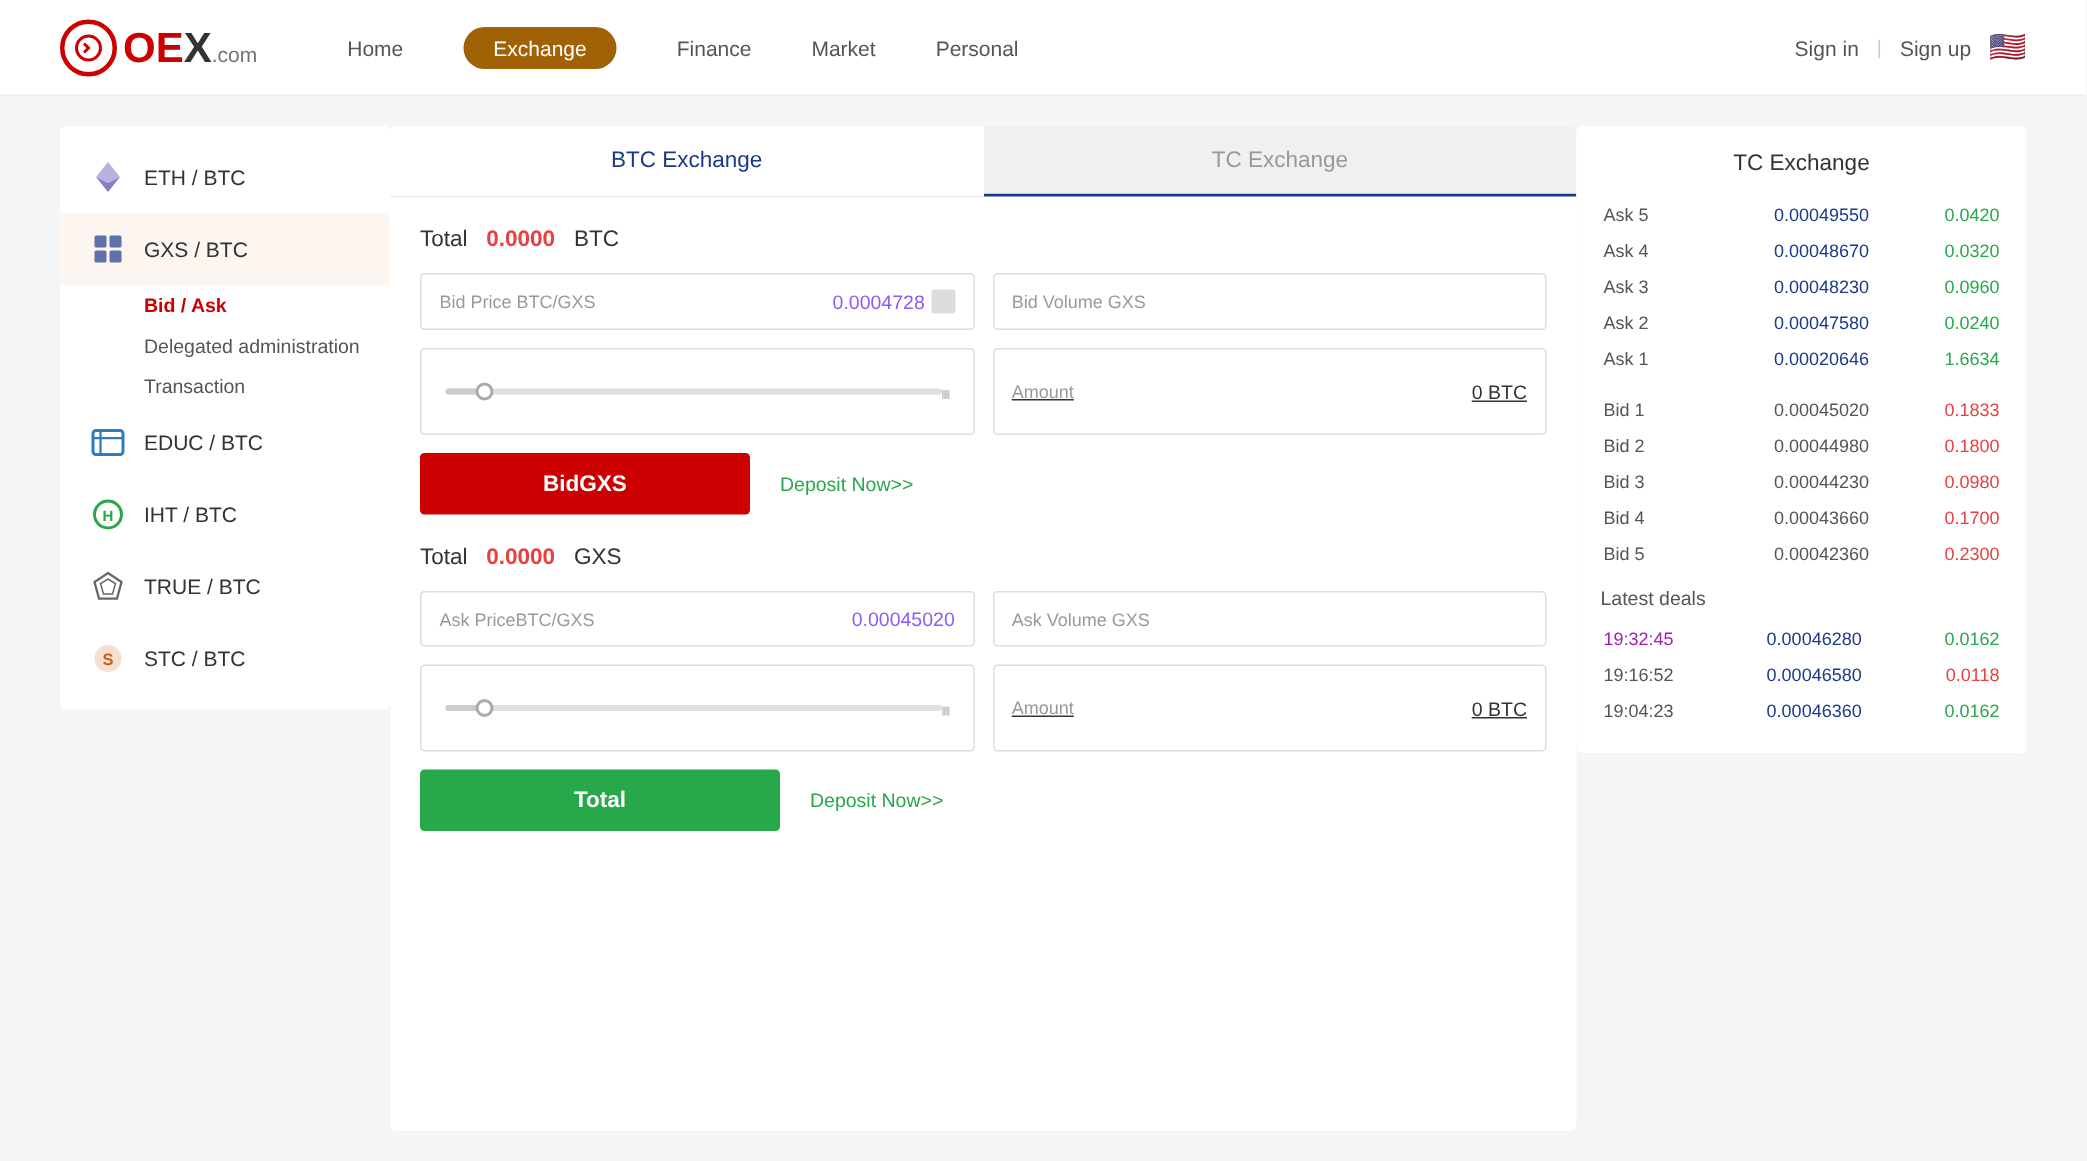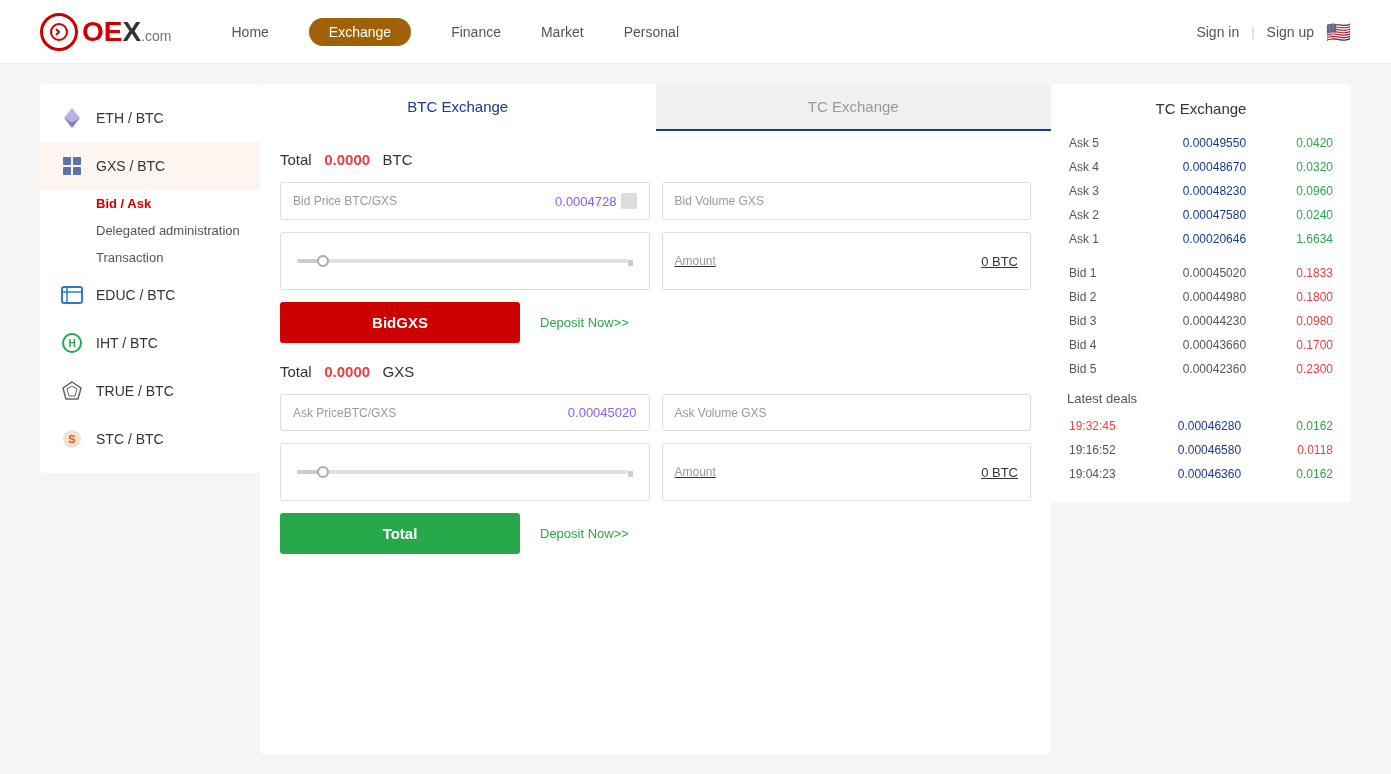--- a/index.html
+++ b/index.html
@@ -186,21 +186,21 @@
       justify-content: space-between;
       margin-top: 4px;
     }
     .slider-tick {
       width: 1px;
       height: 6px;
       background: #ccc;
     }
 
     .bid-button {
-      width: 240px;
+      width: 220px;
       padding: 12px;
       background: #c00;
       color: #fff;
       border: none;
       border-radius: 3px;
       font-size: 15px;
       font-weight: bold;
       cursor: pointer;
       margin-right: 20px;
     }
@@ -509,21 +509,21 @@
     <td class="bid-price-col">0.00042360</td>
     <td class="bid-vol">0.2300</td>
   </tr>
         </tbody>
     </table>
 
     <div class="latest-deals-title">Latest deals</div>
     <table class="order-table">
       <tbody id="deals-tbody">
           <tr>
-    <td class="deal-row" style="color:#ef4444">19:32:45</td>
+    <td class="deal-row" style="color:#a21caf">19:32:45</td>
     <td class="deal-price">0.00046280</td>
     <td class="deal-vol-green">0.0162</td>
   </tr>
           <tr>
     <td class="deal-row" style="color:#555">19:16:52</td>
     <td class="deal-price">0.00046580</td>
     <td class="deal-vol-red">0.0118</td>
   </tr>
           <tr>
     <td class="deal-row" style="color:#555">19:04:23</td>

